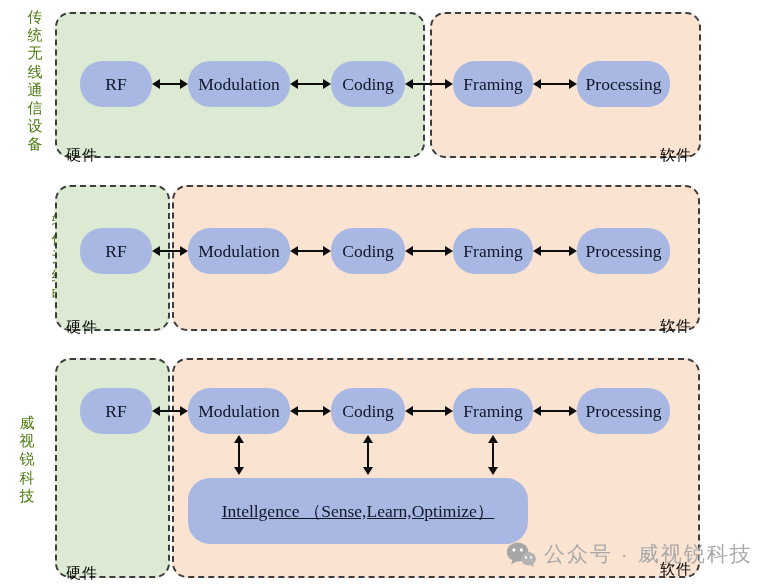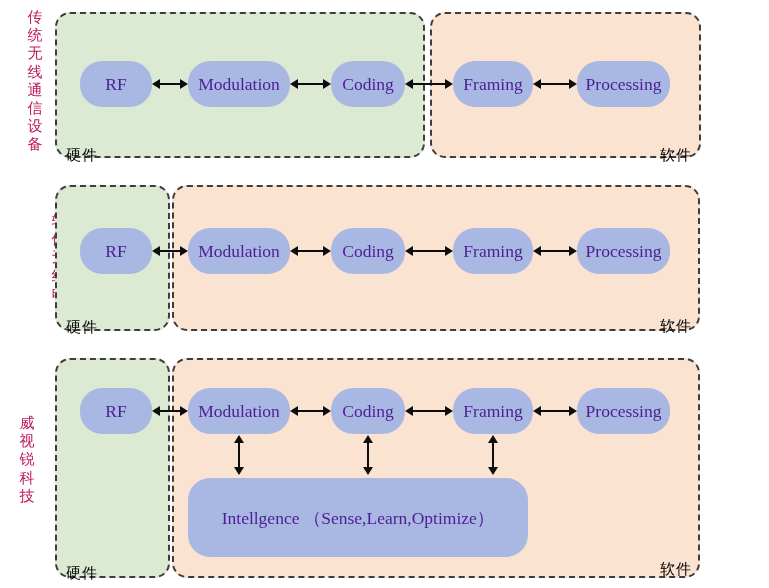--- a/index.html
+++ b/index.html
@@ -3,40 +3,40 @@
 <meta charset="utf-8">
 <style>
   html,body{margin:0;padding:0;background:#ffffff;}
   .canvas{
     position:relative;width:769px;height:588px;background:#fff;
     font-family:"Liberation Serif","DejaVu Serif",serif;overflow:hidden;
   }
   
   .vlabel{
     position:absolute;width:18px;font-size:15px;line-height:18.2px;
-    color:#be185d;text-align:center;word-break:break-all;
+    color:#4d7c0f;text-align:center;word-break:break-all;
     font-family:"Liberation Serif","DejaVu Serif",serif;
   }
   
   .zone{
     position:absolute;box-sizing:border-box;
     border:2.5px dashed var(--border-color,#3d3d3d);border-radius:15px;
   }
   .zone.hw{background:var(--hardware-fill,#dcead3);}
   .zone.sw{background:var(--software-fill,#fbe3d2);}
   
   .zlabel{
     position:absolute;font-size:15px;color:#000;
     font-family:"Liberation Sans","DejaVu Sans",sans-serif;letter-spacing:1px;margin-top:13px;
   }
   
   .block{
     position:absolute;background:var(--block-fill,#a9b8e2);border-radius:22px;
     display:flex;align-items:center;justify-content:center;
-    font-size:17.5px;color:#4c1d95;box-sizing:border-box;
+    font-size:17.5px;color:#0f172a;box-sizing:border-box;
   }
   
   .ah{position:absolute;height:2px;background:#0d0d0d;}
   .ah::before{content:"";position:absolute;left:-6px;top:-4px;width:0;height:0;
     border-top:5px solid transparent;border-bottom:5px solid transparent;border-right:8px solid #0d0d0d;}
   .ah::after{content:"";position:absolute;right:-6px;top:-4px;width:0;height:0;
     border-top:5px solid transparent;border-bottom:5px solid transparent;border-left:8px solid #0d0d0d;}
   
   .av{position:absolute;width:2px;background:#0d0d0d;}
   .av::before{content:"";position:absolute;top:-6px;left:-4px;width:0;height:0;
@@ -110,16 +110,31 @@
 
   <div class="ah" style="left:158px;top:410px;width:24px;"></div>
   <div class="ah" style="left:296px;top:410px;width:29px;"></div>
   <div class="ah" style="left:411px;top:410px;width:36px;"></div>
   <div class="ah" style="left:539px;top:410px;width:32px;"></div>
 
   <div class="av" style="left:238px;top:441px;height:28px;"></div>
   <div class="av" style="left:367px;top:441px;height:28px;"></div>
   <div class="av" style="left:492px;top:441px;height:28px;"></div>
 
-  <div class="block" style="left:188px;top:478px;width:340px;height:79px;">Intellgence （Sense,Learn,Optimize）</div>
+  <div class="block" style="left:188px;top:478px;width:340px;height:66px;text-decoration:underline;">Intellgence （Sense,Learn,Optimize）</div>
 
+  <div class="watermark">
+    <span style="display:inline-flex;">
+      <svg width="30" height="27" viewBox="0 0 36 32" aria-hidden="true">
+        <ellipse cx="14" cy="13" rx="13" ry="11.5" fill="#a6a6a6"></ellipse>
+        <path d="M8 22 L6 28 L13 24 Z" fill="#a6a6a6"></path>
+        <circle cx="9.5" cy="10.5" r="1.9" fill="#ffffff"></circle>
+        <circle cx="18.5" cy="10.5" r="1.9" fill="#ffffff"></circle>
+        <ellipse cx="27" cy="21" rx="9" ry="8" fill="#b3b3b3"></ellipse>
+        <path d="M32 27 L34 31 L28 28.5 Z" fill="#b3b3b3"></path>
+        <circle cx="24" cy="19.5" r="1.4" fill="#ffffff"></circle>
+        <circle cx="30" cy="19.5" r="1.4" fill="#ffffff"></circle>
+      </svg>
+    </span>
+    <span>公众号 · 威视锐科技</span>
+  </div>
 
 </div>
 
 </body></html>

